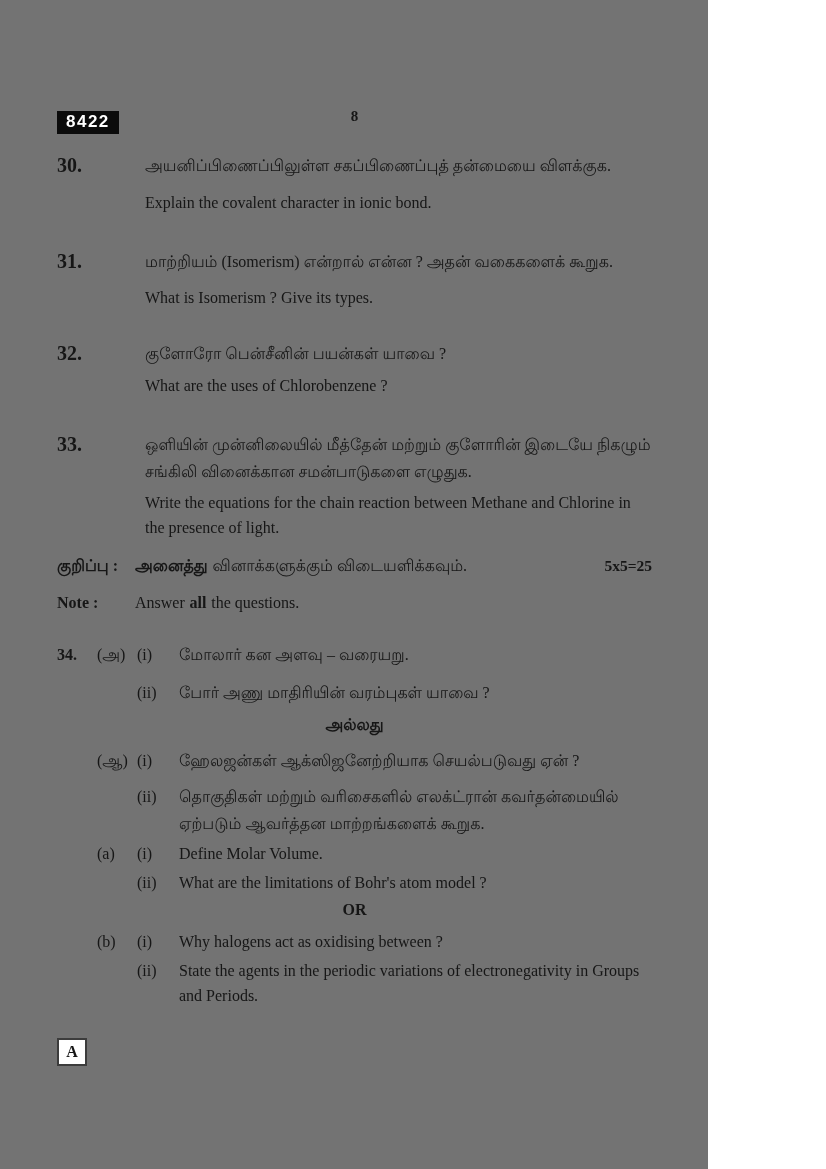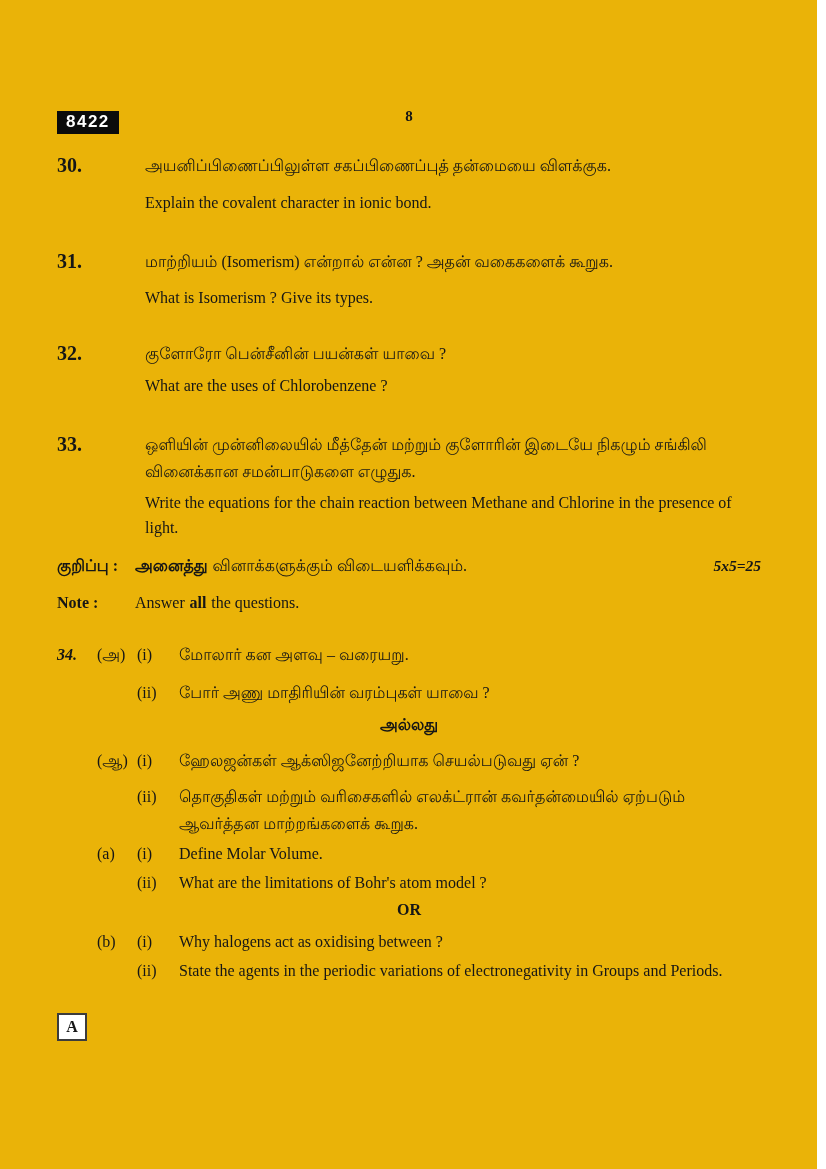--- a/index.html
+++ b/index.html
@@ -1,20 +1,20 @@
 <!DOCTYPE html>
 <html><head>
 <meta charset="utf-8">
 <style>
   html, body { margin: 0; padding: 0; background: #ffffff; }
   .page {
     position: relative;
-    width: 817px;
+    width: 708px;
     height: 1169px;
-    background: #eab308;
+    background: #737373;
     box-sizing: border-box;
     padding: 108px 56px 0 57px;
     font-family: "Liberation Serif", serif;
     color: #161616;
     overflow: hidden;
   }
   
   .hdr { position: relative; height: 28px; }
   .badge {
     position: absolute; left: 0; top: 3px;
@@ -34,24 +34,24 @@
   .tamil { font-size: 16px; line-height: 27px; }
   .english { font-size: 16px; line-height: 25px; }
   
   .part-heading {
     text-align: center; font-weight: bold; font-size: 16.5px; line-height: 24px;
   }
   .note-row { display: flex; align-items: baseline; }
   .note-label { flex: 0 0 78px; font-weight: bold; }
   .bold { font-weight: bold; font-family: Liberation Serif, serif; }
   .sp { padding-right: 0.3em; }
-  .marks { margin-left: auto; font-weight: bold; font-size: 15.5px; white-space: nowrap; font-style: italic; }
+  .marks { margin-left: auto; font-weight: bold; font-size: 15.5px; white-space: nowrap; }
   
   .q34row { display: flex; align-items: flex-start; }
-  .c-num { flex: 0 0 40px; font-weight: bold; font-size: 16px; font-style: italic; }
+  .c-num { flex: 0 0 40px; font-weight: bold; font-size: 16px; }
   .c-opt { flex: 0 0 40px; }
   .c-rom { flex: 0 0 42px; }
   .c-txt { flex: 1 1 auto; }
   .center-or { text-align: center; font-weight: bold; }
   
   .amark {
     margin-top: 30px;
     width: 26px; height: 24px;
     border: 2px solid #3c3c3c;
     display: flex; align-items: center; justify-content: center;

